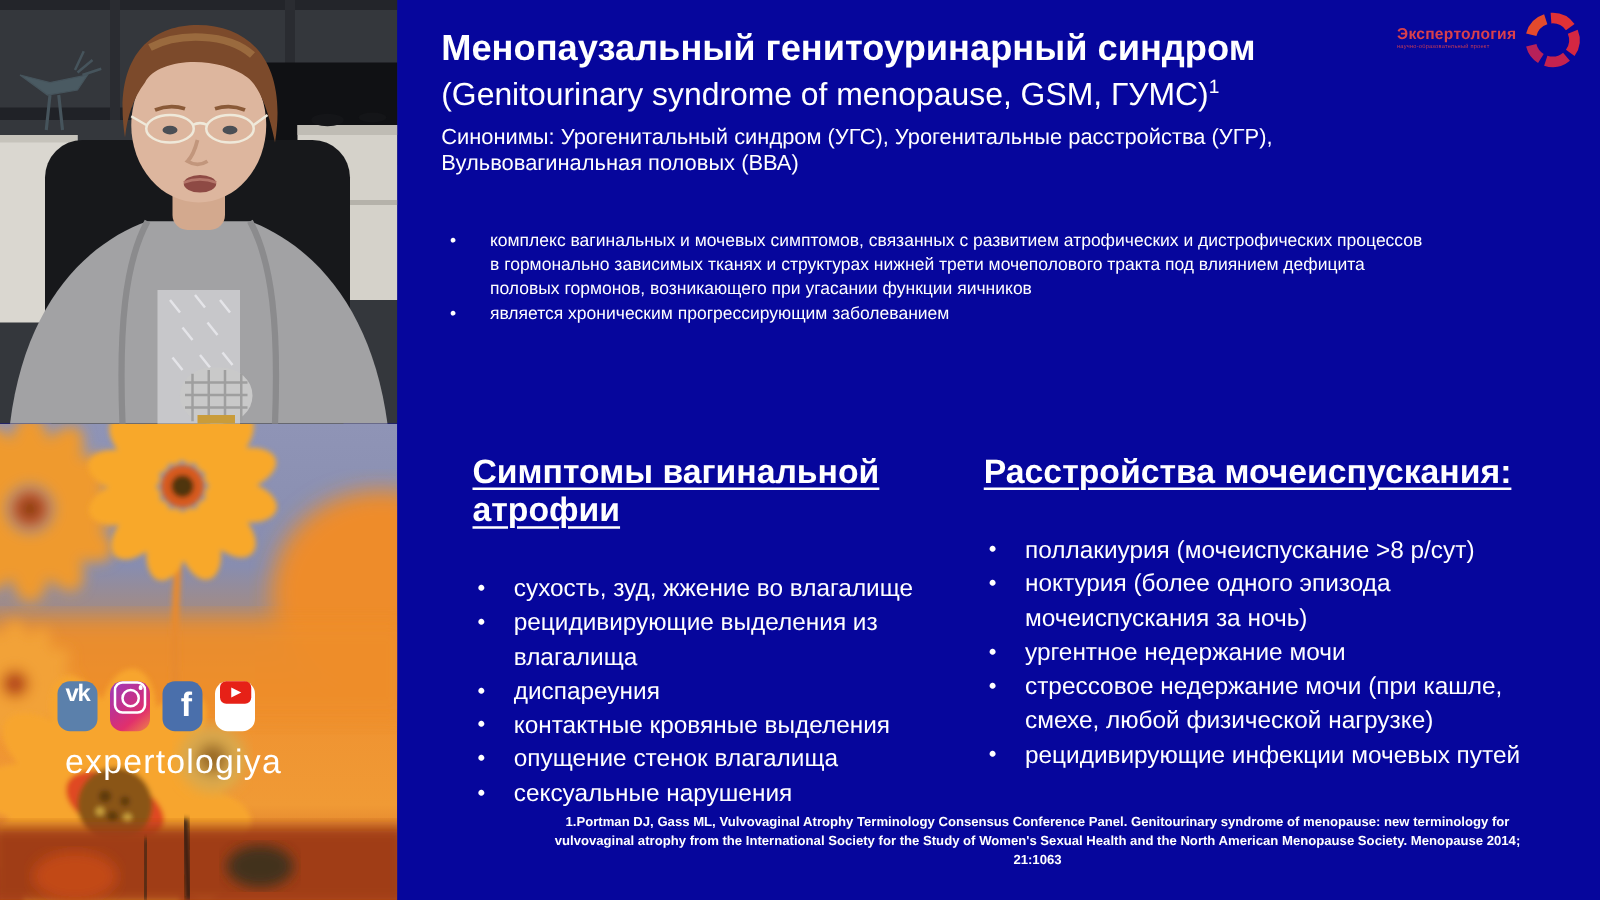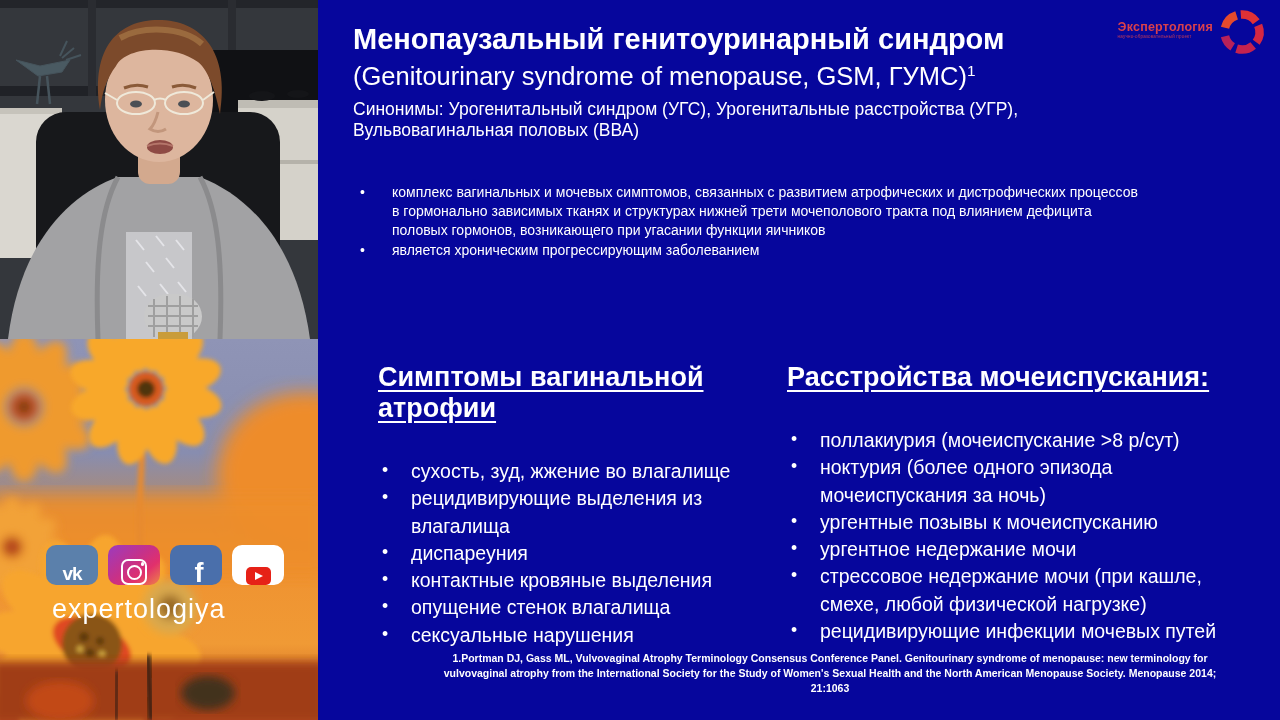--- a/index.html
+++ b/index.html
@@ -6,21 +6,21 @@
   body{width:1280px;height:720px;overflow:hidden;font-family:"Liberation Sans",sans-serif;}
   .stage{position:relative;width:1280px;height:720px;background:#06069c;display:flex;}
 
   
   .sidebar{position:relative;width:318px;height:720px;flex:none;}
   .webcam{position:absolute;top:0;left:0;width:318px;height:339px;overflow:hidden;}
   .flowers{position:absolute;top:339px;left:0;width:318px;height:381px;overflow:hidden;}
   .webcam svg,.flowers svg{display:block;}
 
   .social{position:absolute;top:545px;left:46px;display:flex;gap:10px;z-index:5;}
-  .s-icon{width:52px;height:40px;border-radius:10px;display:flex;align-items:flex-end;justify-content:center;box-sizing:border-box;}
+  .s-icon{width:32px;height:40px;border-radius:10px;display:flex;align-items:flex-start;justify-content:center;box-sizing:border-box;}
   .s-vk{background:#5b80ab;color:#fff;font-weight:bold;font-size:19px;letter-spacing:-1px;}
   .s-ig{background:linear-gradient(140deg,#9b3bbf 0%,#c63189 45%,#e1306c 70%,#ee8547 100%);}
   .cam{width:22px;height:22px;border:2.5px solid #fff;border-radius:7px;position:relative;}
   .cam::before{content:'';position:absolute;inset:3.5px;border:2.5px solid #fff;border-radius:50%;}
   .cam::after{content:'';position:absolute;top:1px;right:1px;width:3.5px;height:3.5px;background:#fff;border-radius:50%;}
   .s-fb{background:#4a6fab;color:#fff;font-weight:bold;font-size:27px;overflow:hidden;}
   .s-fb span{transform:translate(3px,4px);}
   .s-yt{background:#fff;}
   .play{width:25px;height:18px;background:#e62117;border-radius:5px;position:relative;}
   .play::after{content:'';position:absolute;left:9px;top:4.5px;border-left:8.5px solid #fff;border-top:4.5px solid transparent;border-bottom:4.5px solid transparent;}
@@ -262,21 +262,20 @@
           <li>сексуальные нарушения</li>
         </ul>
     </div>
 
     <div class="col col-right">
       <div class="col-header">Расстройства мочеиспускания:</div>
       <ul class="blist">
 
       <li>поллакиурия (мочеиспускание &gt;8 р/сут)</li>
           <li>ноктурия (более одного эпизода мочеиспускания за ночь)</li>
-          <li>ургентные позывы к мочеиспусканию</li>
           <li>ургентное недержание мочи</li>
           <li>стрессовое недержание мочи (при кашле, смехе, любой физической нагрузке)</li>
           <li>рецидивирующие инфекции мочевых путей</li>
         </ul>
     </div>
 
     <div class="citation">1.Portman DJ, Gass ML, Vulvovaginal Atrophy Terminology Consensus Conference Panel. Genitourinary syndrome of menopause: new terminology for vulvovaginal atrophy from the International Society for the Study of Women's Sexual Health and the North American Menopause Society. Menopause 2014; 21:1063</div>
   </div>
 </div>
 

